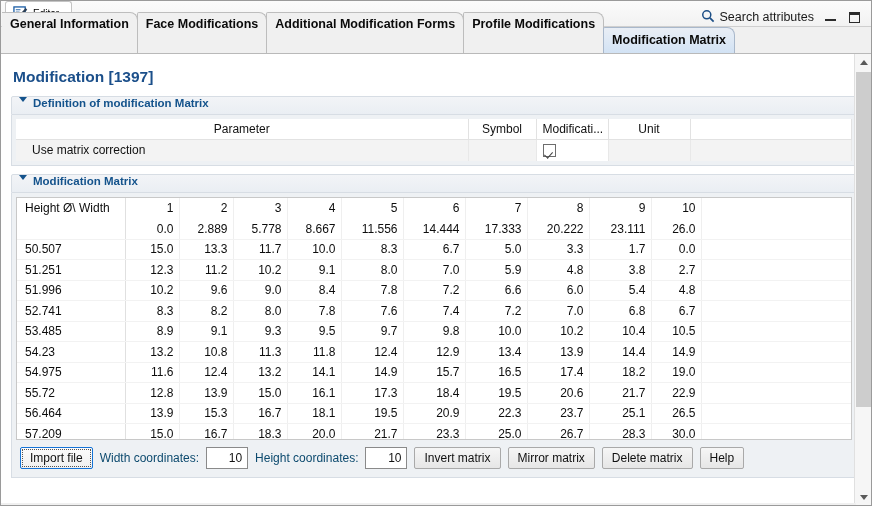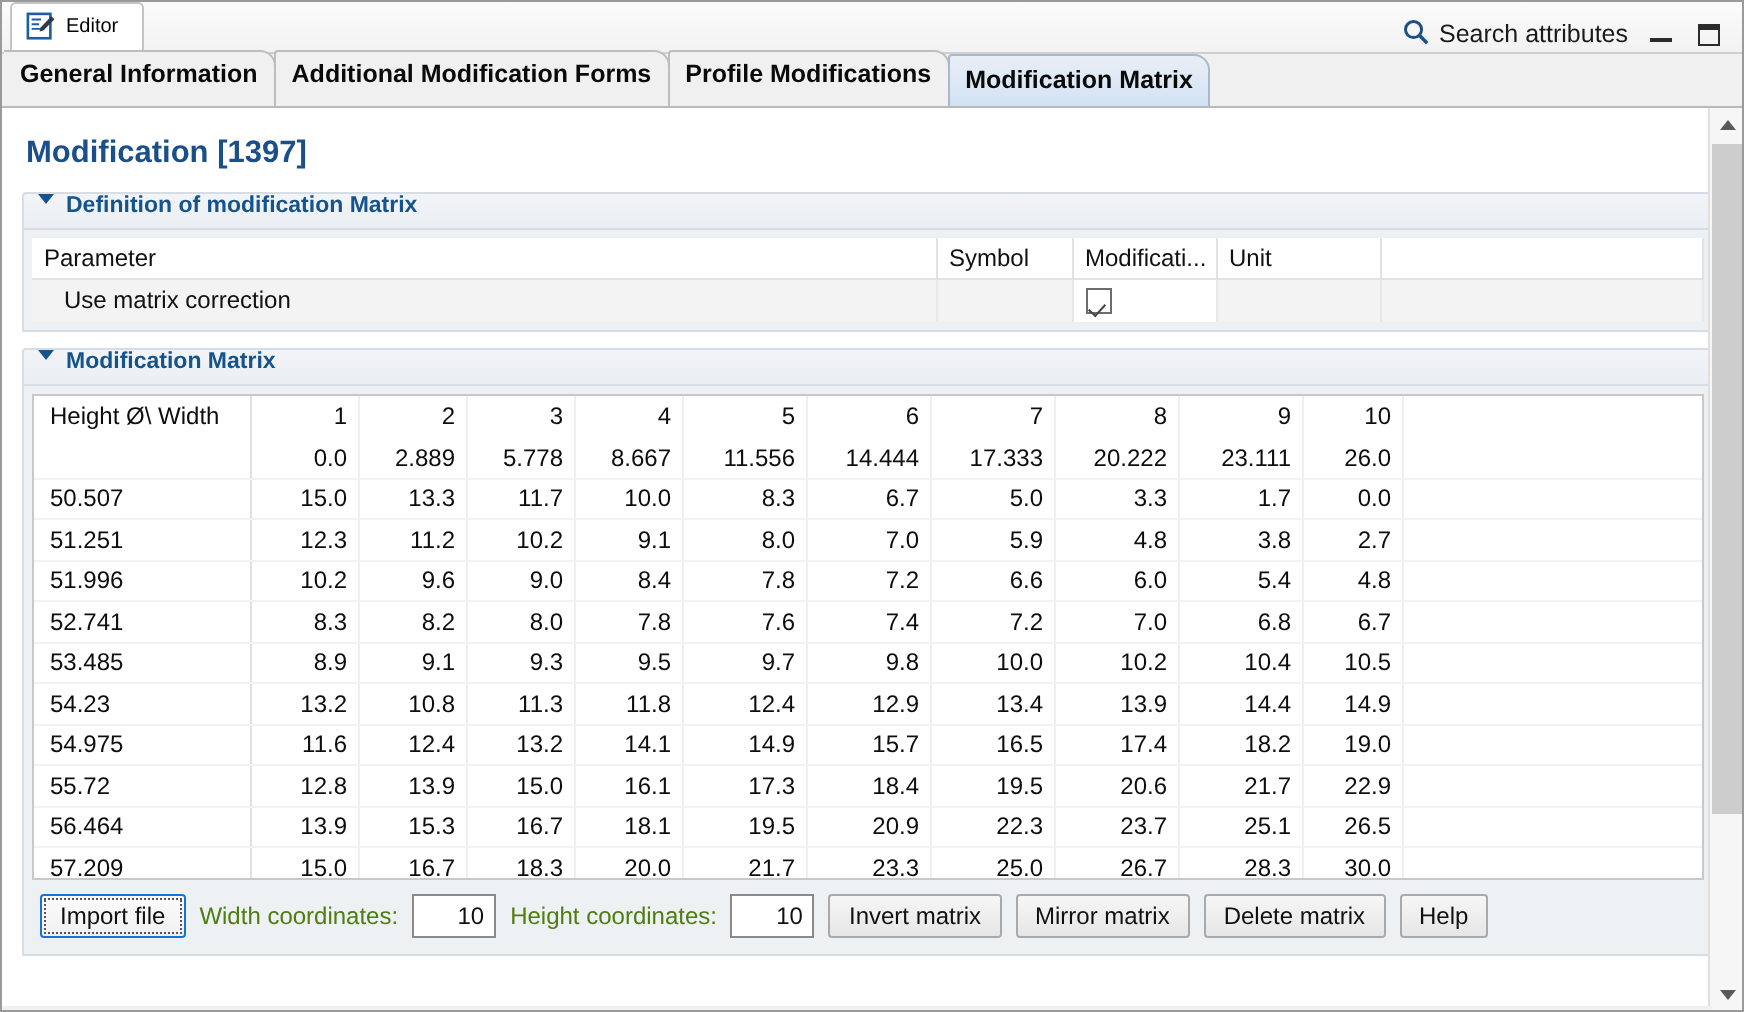--- a/index.html
+++ b/index.html
@@ -86,21 +86,21 @@
     position: relative;
     height: 27px;
     background: #f0f0f0;
     display: flex;
     align-items: flex-end;
     border-bottom: 1px solid #b9b9b9;
     padding-left: 1px;
   }
   .form-tab {
     position: relative;
-    height: 28px;
+    height: 41px;
     line-height: 23px;
     padding: 0 8px;
     font-size: 12.5px;
     font-weight: bold;
     color: #0a0a0a;
     background: #f0f0f0;
     border-left: 1px solid #bdbdbd;
     border-right: 1px solid #bdbdbd;
     border-top: 1px solid #bdbdbd;
     border-top-left-radius: 2px;
@@ -157,21 +157,21 @@
     border: 1px solid #d7dde4;
     border-top: none;
     background: #eef1f4;
     padding: 4px;
   }
 
   
   table.grid { border-collapse: collapse; width: 100%; background: #fff; table-layout: fixed; }
   table.grid th {
     font-weight: normal;
-    text-align: left;
+    text-align: center;
     font-size: 12px;
     padding: 2px 6px;
     height: 20px;
     background: #ffffff;
     border-right: 1px solid #e2e2e2;
     border-bottom: 1px solid #e2e2e2;
     color: #111;
   }
   table.grid td {
     font-size: 12px;
@@ -247,21 +247,21 @@
     height: 22px;
     line-height: 15px;
     white-space: nowrap;
   }
   .btn.focused {
     border: 1px solid #1473d6;
     background: linear-gradient(to bottom, #fcfcfc 0%, #f0f0f0 100%);
     outline: 1px dotted #555;
     outline-offset: -3px;
   }
-  .lbl { font-size: 12px; color: #4d7c0f; white-space: nowrap; }
+  .lbl { font-size: 12px; color: #0c4a6e; white-space: nowrap; }
   .num-input {
     width: 42px;
     height: 22px;
     border: 1px solid #8a8a8a;
     background: #fff;
     text-align: right;
     font-family: "Liberation Sans", sans-serif;
     font-size: 12px;
     padding: 0 5px;
     color: #111;
@@ -323,20 +323,21 @@
         </span>
         <span>Search attributes</span>
       </div>
       <span class="win-btn min"></span>
       <span class="win-btn max"></span>
     </div>
   </div>
 
   <div class="form-tabs">
     <div class="form-tab first">General Information</div>
+    <div class="form-tab">Face Modifications</div>
     <div class="form-tab">Additional Modification Forms</div>
     <div class="form-tab">Profile Modifications</div>
     <div class="form-tab active">Modification Matrix</div>
   </div>
 
   <div class="content">
     <div class="content-inner">
 
       <div class="page-title">Modification [1397]</div>
 

